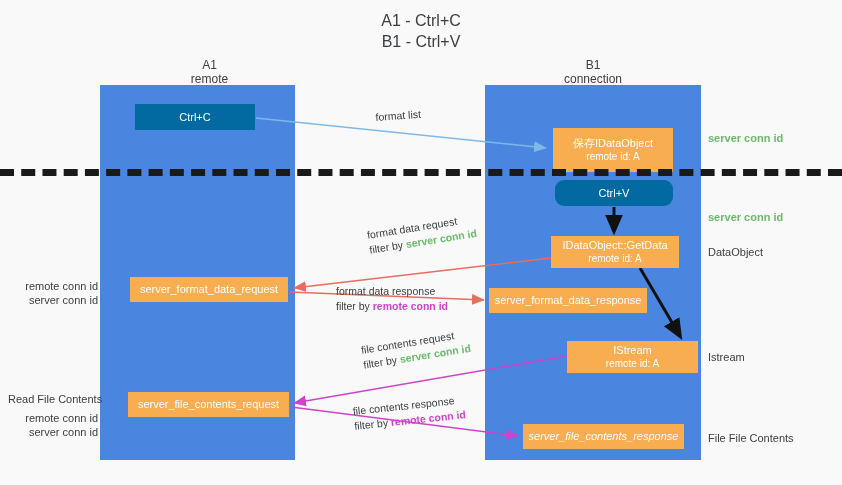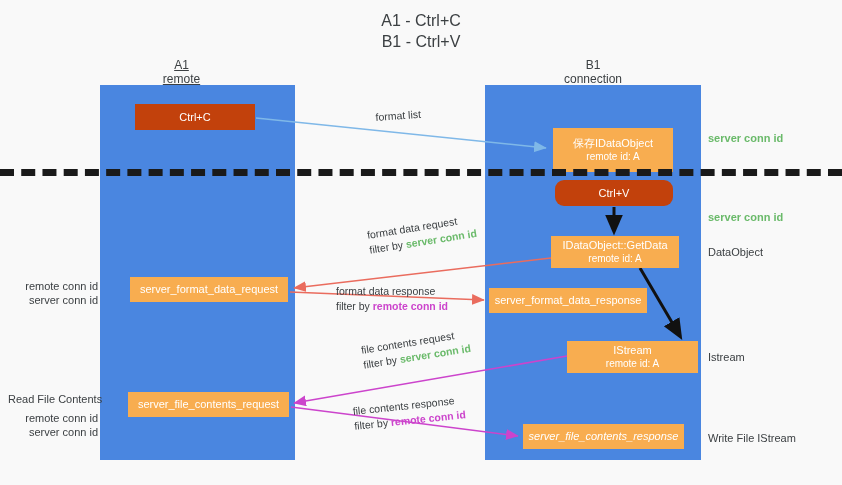--- a/index.html
+++ b/index.html
@@ -14,36 +14,36 @@
   svg.layer{position:absolute;left:0;top:0;width:842px;height:485px;pointer-events:none;}
 
   
   .title{
     position:absolute;left:0;top:10px;width:842px;text-align:center;
     font-size:16px;line-height:21px;color:#3c4043;white-space:pre-line;
   }
 
   
   .lane-head{position:absolute;text-align:center;font-size:12px;line-height:14px;color:#3c4043;white-space:pre-line;}
-  #head-a1{left:84px;top:58px;width:195px;text-decoration:underline;}
+  #head-a1{left:112px;top:58px;width:195px;}
   #head-b1{left:485px;top:58px;width:216px;}
 
   
   .lane{position:absolute;background:#4a86e0;}
   #lane-a1{left:100px;top:85px;width:195px;height:375px;}
   #lane-b1{left:485px;top:85px;width:216px;height:375px;}
 
   
   .box{
     position:absolute;box-sizing:border-box;
     display:flex;flex-direction:column;align-items:center;justify-content:center;
     color:#ffffff;font-size:11px;line-height:13px;text-align:center;
   }
   .box.orange{background:#f8ad50;}
-  .box.green{background:#c2410c;}
+  .box.green{background:#0369a1;}
   .box .l2{font-size:10px;}
 
   #box-ctrlc{left:135px;top:104px;width:120px;height:26px;}
   #box-idataobject{left:553px;top:128px;width:120px;height:44px;}
   #box-ctrlv{left:555px;top:180px;width:118px;height:26px;border-radius:9px;}
   #box-getdata{left:551px;top:236px;width:128px;height:32px;}
   #box-fmt-req{left:130px;top:277px;width:158px;height:25px;justify-content:center;}
   #box-fmt-resp{left:489px;top:288px;width:158px;height:25px;}
   #box-istream{left:567px;top:341px;width:131px;height:32px;}
   #box-file-req{left:128px;top:392px;width:161px;height:25px;}
@@ -162,21 +162,21 @@
   </div>
 
   <div class="box orange" id="box-file-resp">
     <div>server_file_contents_response</div>
   </div>
 
   <div class="ann green" id="lbl-sci-1">server conn id</div>
   <div class="ann green" id="lbl-sci-2">server conn id</div>
   <div class="ann" id="lbl-dataobject">DataObject</div>
   <div class="ann" id="lbl-istream">Istream</div>
-  <div class="ann" id="lbl-write">Write File IStream</div>
+  <div class="ann" id="lbl-write">File File Contents</div>
 
   <div class="ann" id="lbl-left-1">
     <span class="magenta">remote conn id</span>
     <span class="green">server conn id</span>
   </div>
 
   <div class="ann" id="lbl-read">Read File Contents</div>
 
   <div class="ann" id="lbl-left-2">
     <span class="magenta">remote conn id</span>

